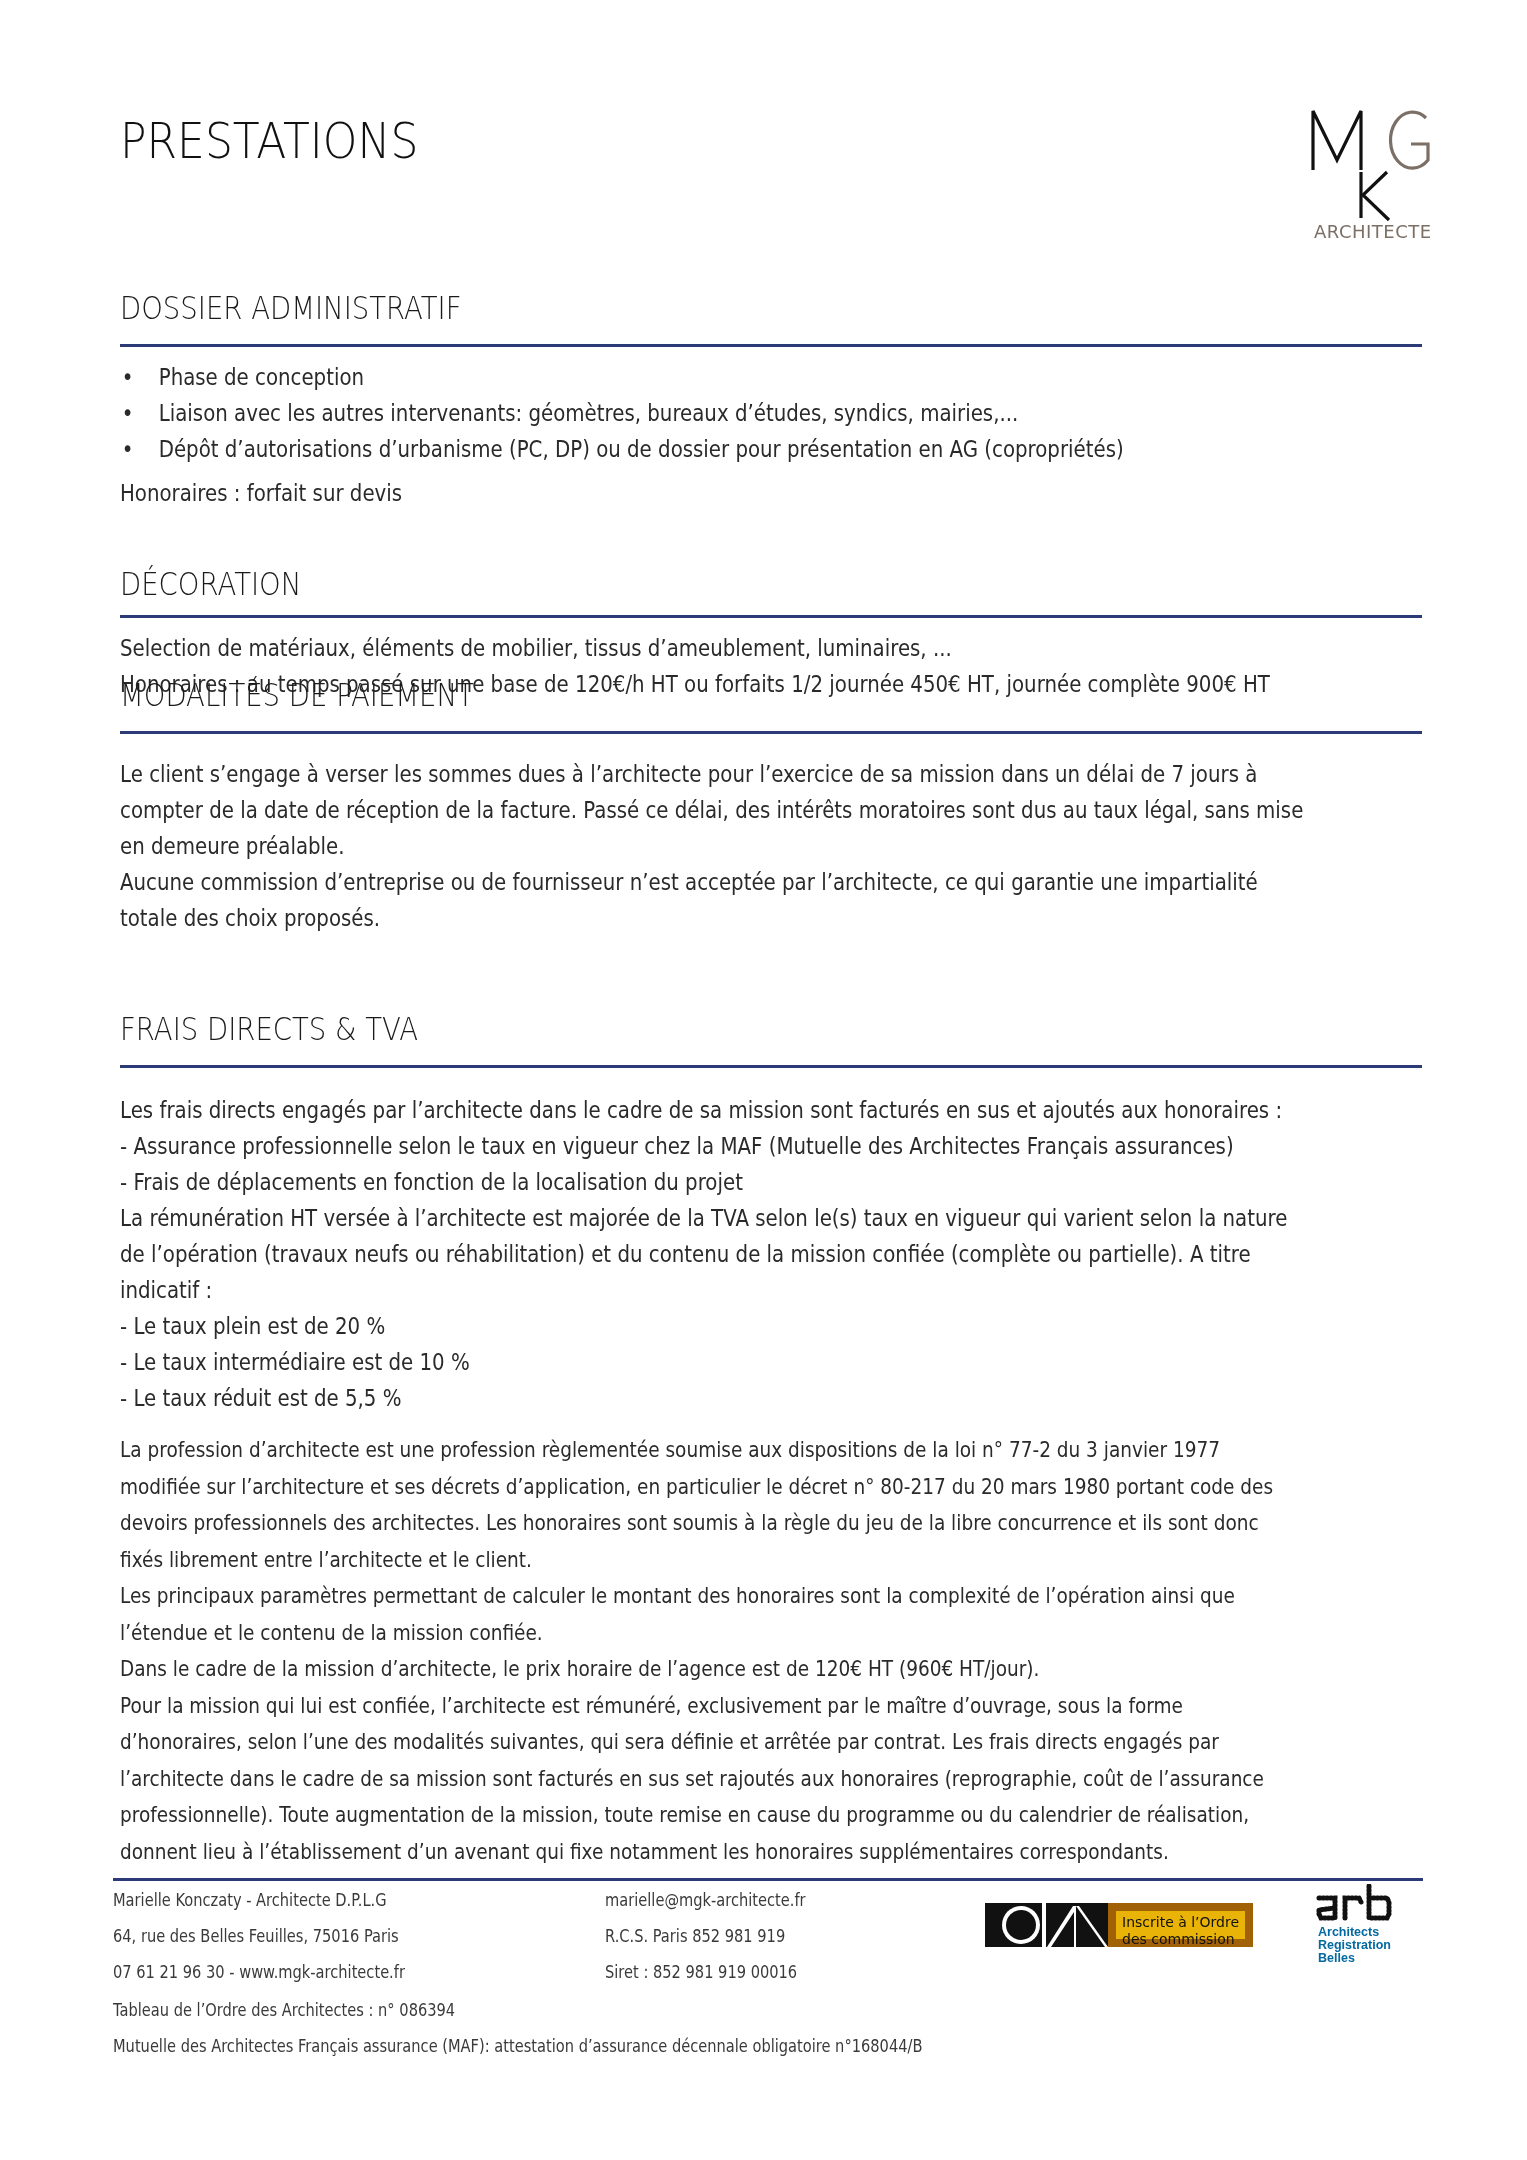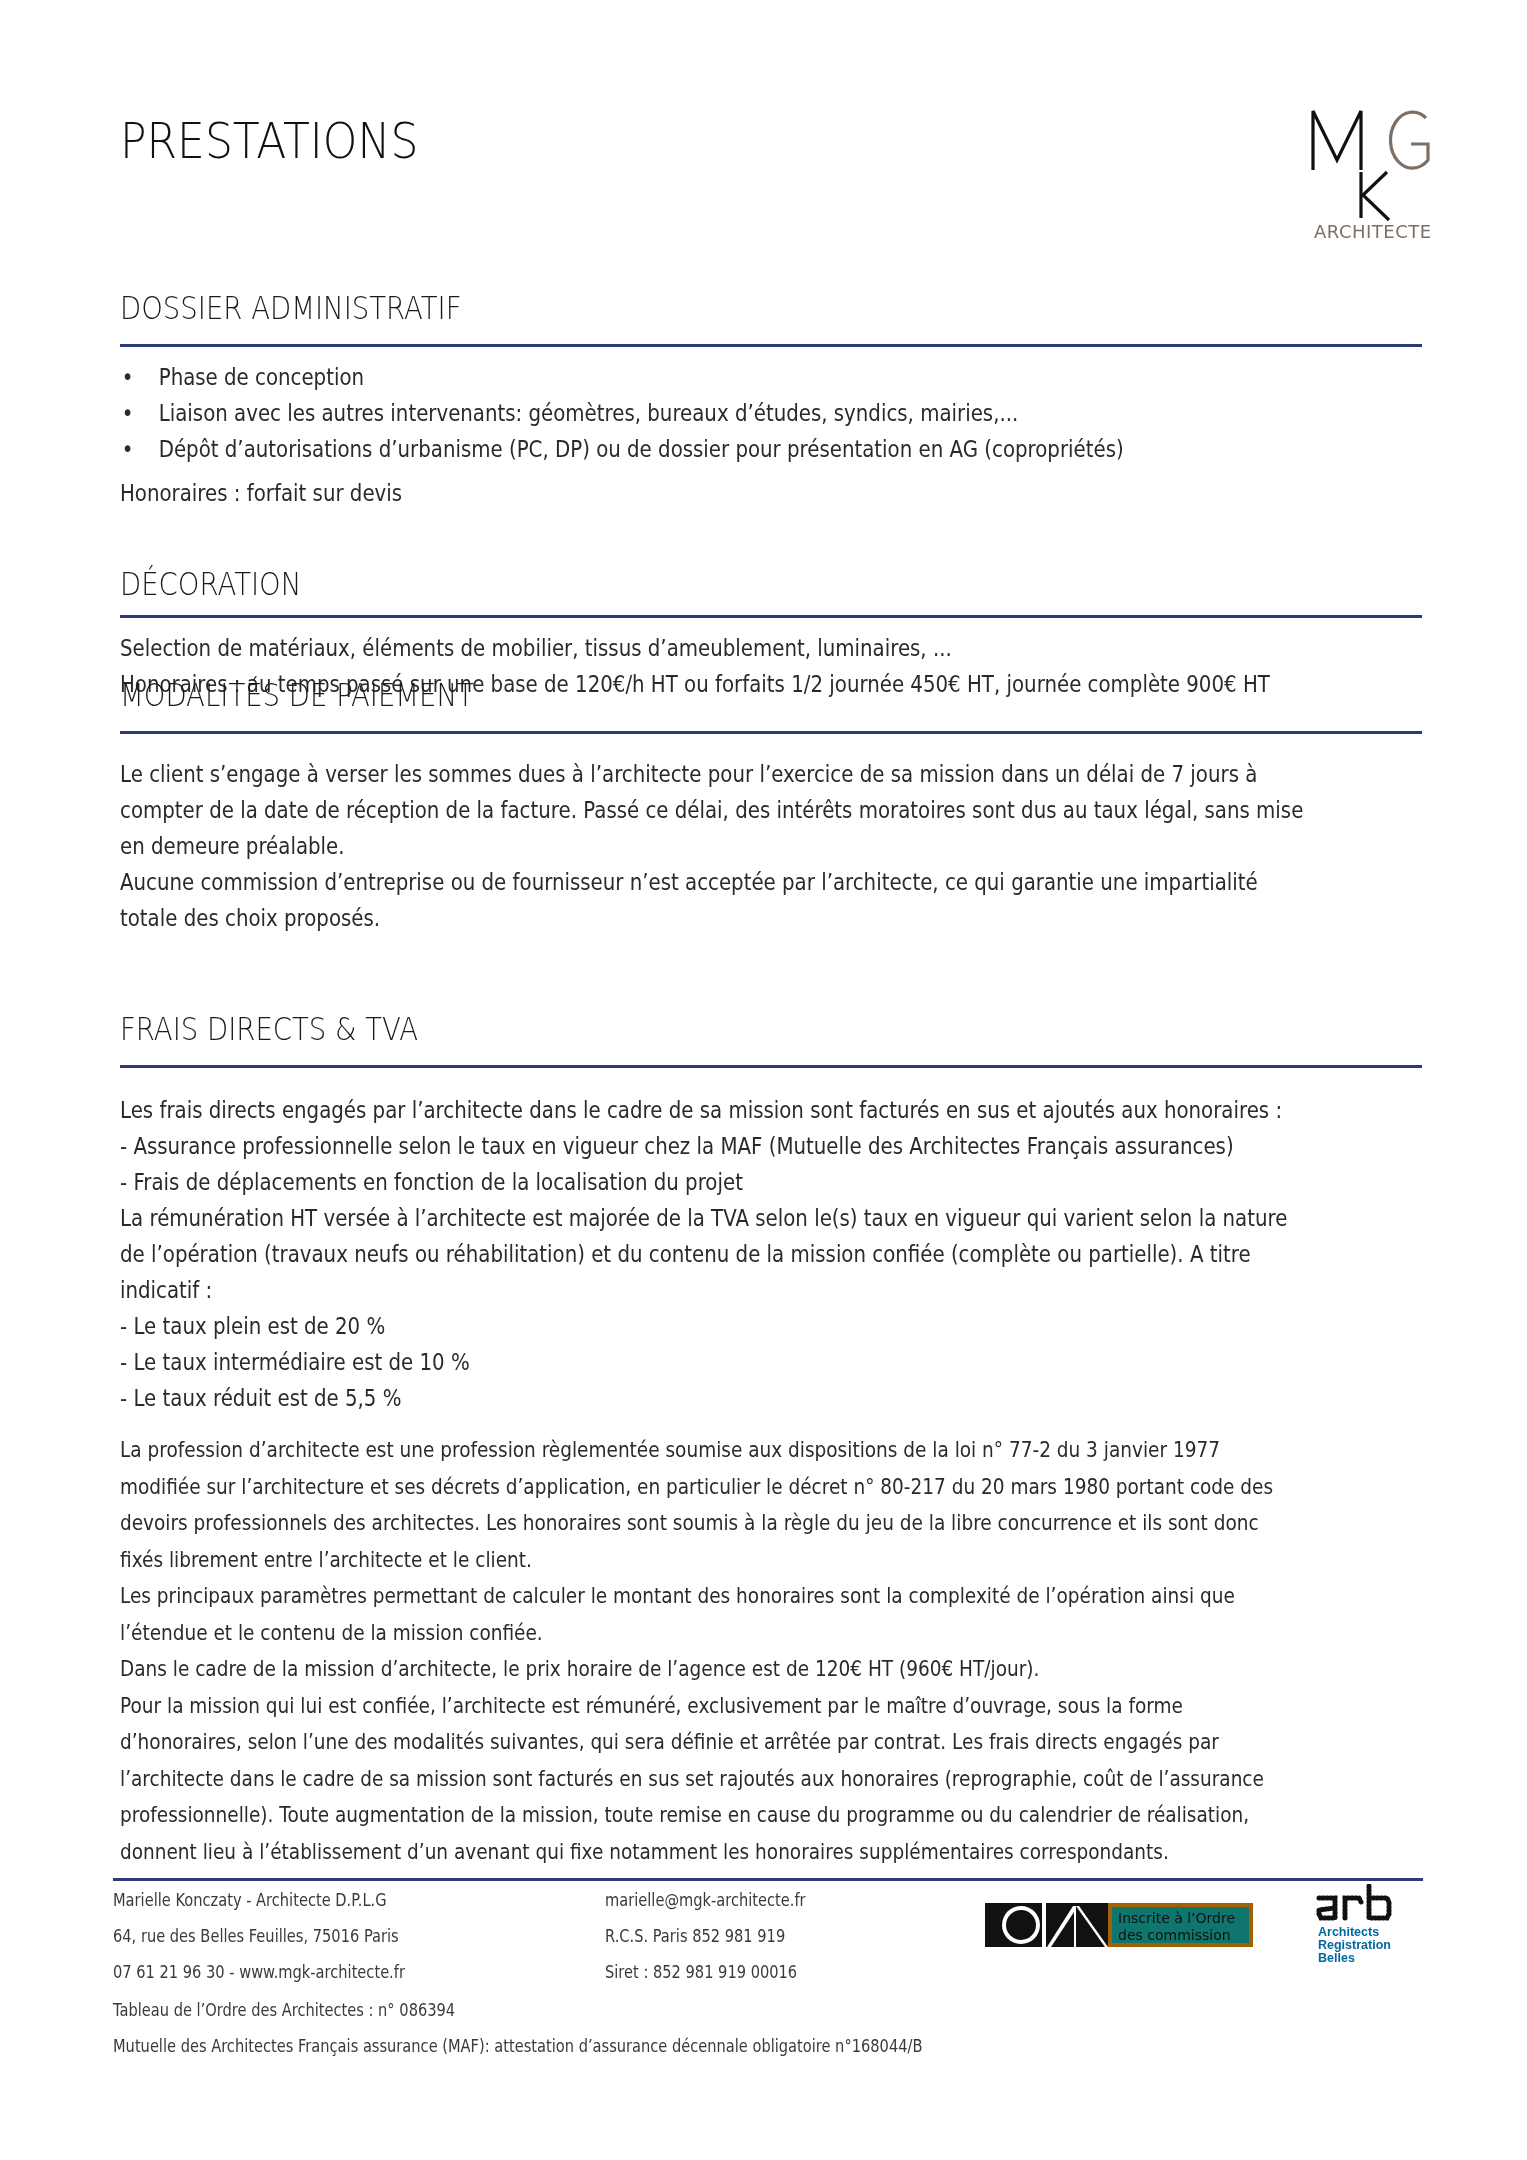--- a/index.html
+++ b/index.html
@@ -125,23 +125,23 @@
       top: 1903px;
       width: 280px;
       height: 50px;
     }
     .oa-box {
       position: absolute;
       left: 123px;
       top: 0;
       width: 145px;
       height: 44px;
-      border: 4px solid #a16207;
+      border: 8px solid #a16207;
       box-sizing: border-box;
-      background: #0f766e;
+      background: #eab308;
     }
     .oa-text {
       position: absolute;
       left: 6px;
       top: 3px;
       font-size: 14px;
       line-height: 17px;
       color: #111;
       font-family: "DejaVu Sans", sans-serif;
       white-space: nowrap;

